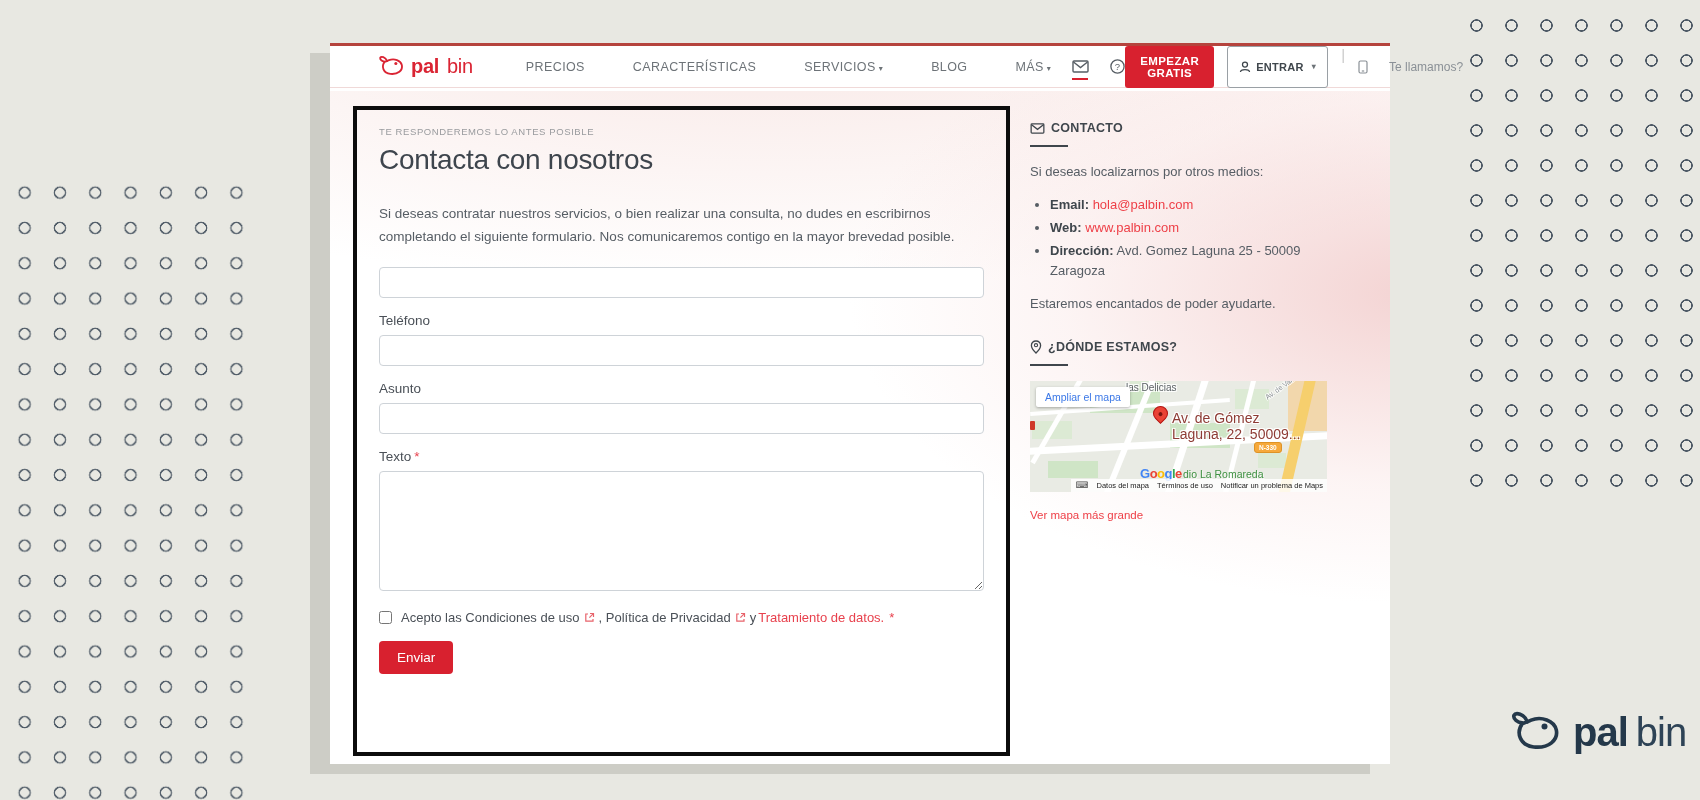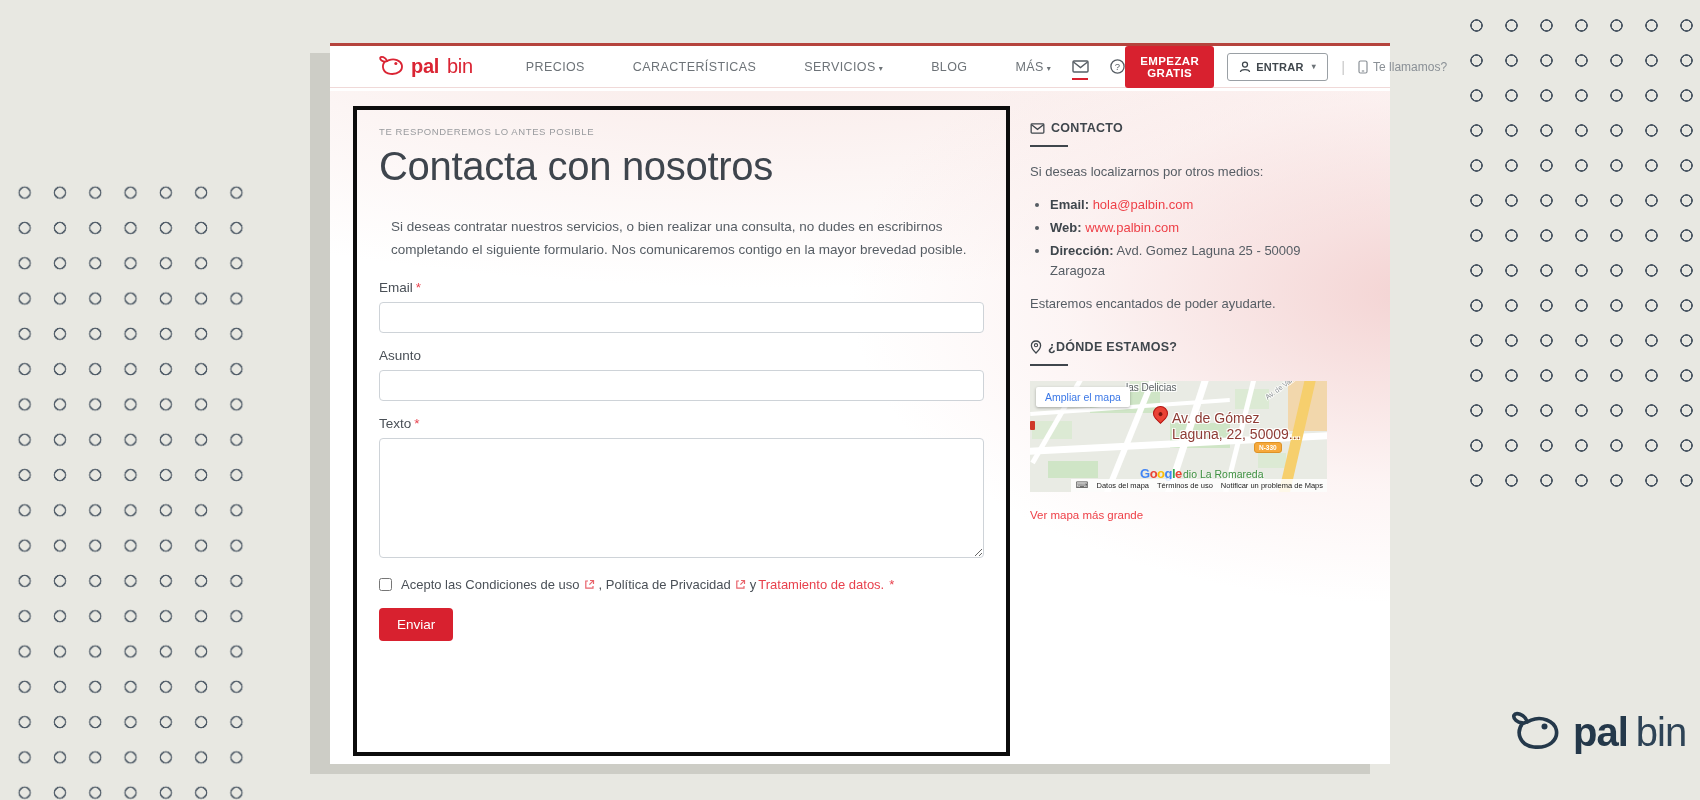--- a/index.html
+++ b/index.html
@@ -34,50 +34,50 @@
   .logo { display:flex; align-items:center; gap:5px; color:#da2433; }
   .logo .mark { width:28px; height:23px; }
   .logo-text { font-size:20px; letter-spacing:-0.3px; }
   .lg-b { font-weight:700; }
   .lg-l { font-weight:400;margin-left:8px; }
   .nav-menu { display:flex; align-items:center; gap:21px; margin-left:26px; }
   .nav-link { font-size:12.5px; color:#6d7378; letter-spacing:.4px; cursor:pointer; white-space:nowrap;margin-left:27px; }
   .caret { font-size:8px; margin-left:3px; color:#6d7378; }
   .nav-ico { color:#565d64; display:flex; align-items:center; cursor:pointer; position:relative; }
   .nav-ico.active::after { content:""; position:absolute; left:0; right:1px; bottom:-7px; height:2px; background:#d8212f; }
-  .nav-right { margin-left:auto; display:flex; align-items:center; gap:13px; }
+  .nav-right { margin-left:auto; display:flex; gap:13px; }
   .btn-cta {
     background:#d8212f; color:#fff; border:none; border-radius:3px;
     font-size:11.5px; font-weight:700; letter-spacing:.4px; padding:9px 15px;
     font-family:inherit; cursor:pointer;
   }
   .btn-login {
     background:#fff; color:#3f464c; border:1px solid #9aa0a5; border-radius:3px;
     font-size:11px; font-weight:700; letter-spacing:.3px; padding:7px 11px;
     font-family:inherit; display:flex; align-items:center; gap:5px; cursor:pointer;
   }
   .nav-divider { color:#c9c9c9; font-size:15px; }
-  .call-link { display:flex; align-items:center; gap:5px; color:#8a9096; font-size:12px; cursor:pointer; white-space:nowrap; }
+  .call-link { display:flex; align-items:center; gap:21px; color:#8a9096; font-size:12px; cursor:pointer; white-space:nowrap; }
 
   
   .content {
     position:absolute; top:45px; left:0; right:0; bottom:0;
     background-image:
       radial-gradient(ellipse 760px 420px at 102% 30%, rgba(236,183,182,.60), rgba(248,224,223,.34) 46%, rgba(255,255,255,0) 74%),
       radial-gradient(ellipse 1400px 400px at 42% -10%, rgba(246,224,221,.75), rgba(255,255,255,0) 66%);
   }
 
   
   .form-box {
     position:absolute; left:23px; top:15px; width:657px; height:650px;
     border:4px solid #0c0c0c; padding:16px 22px;
   }
   .eyebrow { font-size:9.5px; color:#999b9e; letter-spacing:.6px; }
-  .page-title { font-size:40px; font-weight:300; color:#3e454d; margin:7px 0 0; letter-spacing:-.3px; }
-  .intro { font-size:13.5px; color:#565d64; line-height:1.7; margin:27px 12px 18px; max-width:608px; }
+  .page-title { font-size:28px; font-weight:300; color:#3e454d; margin:7px 0 0; letter-spacing:-.3px; }
+  .intro { font-size:13.5px; color:#565d64; line-height:1.7; margin:27px 0 18px; max-width:608px; }
   .fgroup { margin-bottom:15px; }
   .fgroup label { display:block; font-size:13.5px; color:#4a5057; margin-bottom:7px; }
   .req { color:#e8414d; margin-left:3px; }
   .txt {
     width:100%; height:31px; border:1px solid #ced3d8; border-radius:4px;
     background:#fff; padding:0 8px; font:inherit; font-size:13px; color:#333;
   }
   textarea.txt { height:120px; resize:vertical; padding:6px 8px; }
   .consent { font-size:13px; color:#4a5057; display:flex; align-items:center; flex-wrap:wrap; gap:2px; margin-top:4px; }
   .consent input { width:13px; height:13px; margin:0 7px 0 0; }
@@ -192,21 +192,24 @@
   </div>
 
   <div class="content">
 
     <div class="form-box">
       <div class="eyebrow">TE RESPONDEREMOS LO ANTES POSIBLE</div>
       <h1 class="page-title">Contacta con nosotros</h1>
       <p class="intro">Si deseas contratar nuestros servicios, o bien realizar una consulta, no dudes en escribirnos completando el siguiente formulario. Nos comunicaremos contigo en la mayor brevedad posible.</p>
 
       <div class="fgroup">
-        <label><span>Email</span><span class="req">*</span></label>
+        <input class="txt" type="text" style="">
+      </div>
+      <div class="fgroup">
+        <label><span>Teléfono</span><span class="req"></span></label>
         <input class="txt" type="text" style="">
       </div>
       <div class="fgroup">
         <label><span>Asunto</span><span class="req"></span></label>
         <input class="txt" type="text" style="">
       </div>
       <div class="fgroup">
         <label><span>Texto</span><span class="req">*</span></label>
         <textarea class="txt" style=""></textarea>
       </div>

